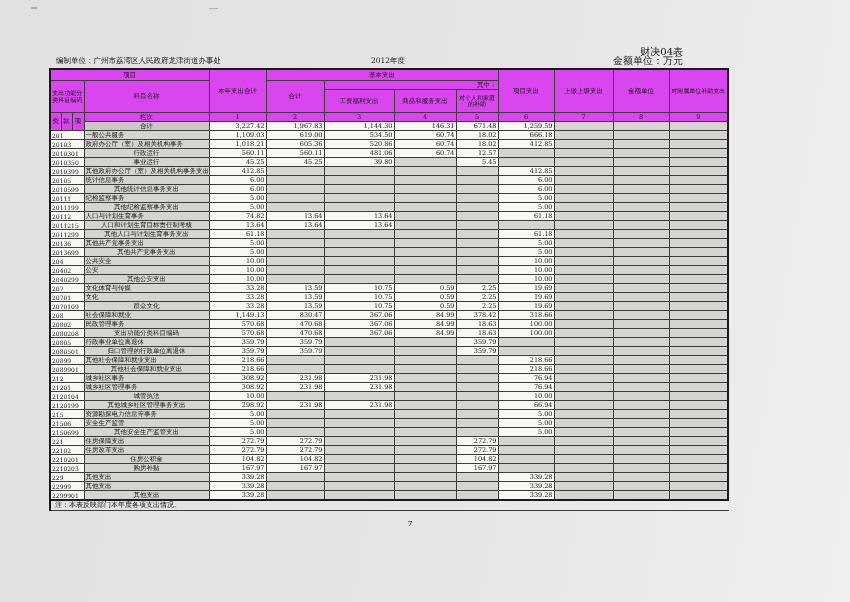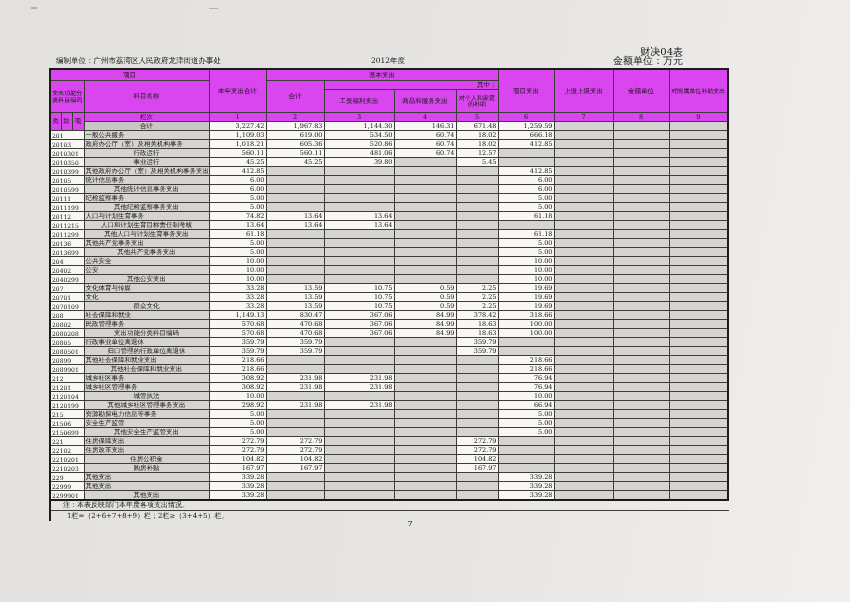--- a/index.html
+++ b/index.html
@@ -49,21 +49,21 @@
   td.name{text-align:left;}
   td.name.ind{text-align:center;}
   td.name.totalrow{text-align:center;background:#c9c7c3;}
   th.leftal{text-align:right;}
 
   .notes{
     position:absolute;left:49px;top:500px;width:678px;
     border-left:2px solid #1b1a19;
     font-size:7px;line-height:8px;
   }
-  .notes .n1{border-bottom:1px solid #3e3c39;padding:1px 0 1px 12px;}
+  .notes .n1{border-bottom:1px solid #3e3c39;padding:1px 0 1px 4px;}
   .notes .n2{padding:1px 0 1px 16px;}
   .pagenum{
     position:absolute;left:49px;top:519px;width:678px;
     text-align:center;text-indent:44px;font-size:8px;
   }
 </style>
 </head>
 <body>
 
 <div class="page">
@@ -677,17 +677,16 @@
           <td class="num v">339.28</td>
           <td class="num"></td>
           <td class="num"></td>
           <td class="num"></td>
         </tr>
       </tbody>
   </table>
 
   <div class="notes">
     <div class="n1">注：本表反映部门本年度各项支出情况。</div>
-    <div class="n2">1栏=（2+6+7+8+9）栏；2栏≥（3+4+5）栏。</div>
   </div>
 
   <div class="pagenum">7</div>
 </div>
 
 </body></html>

